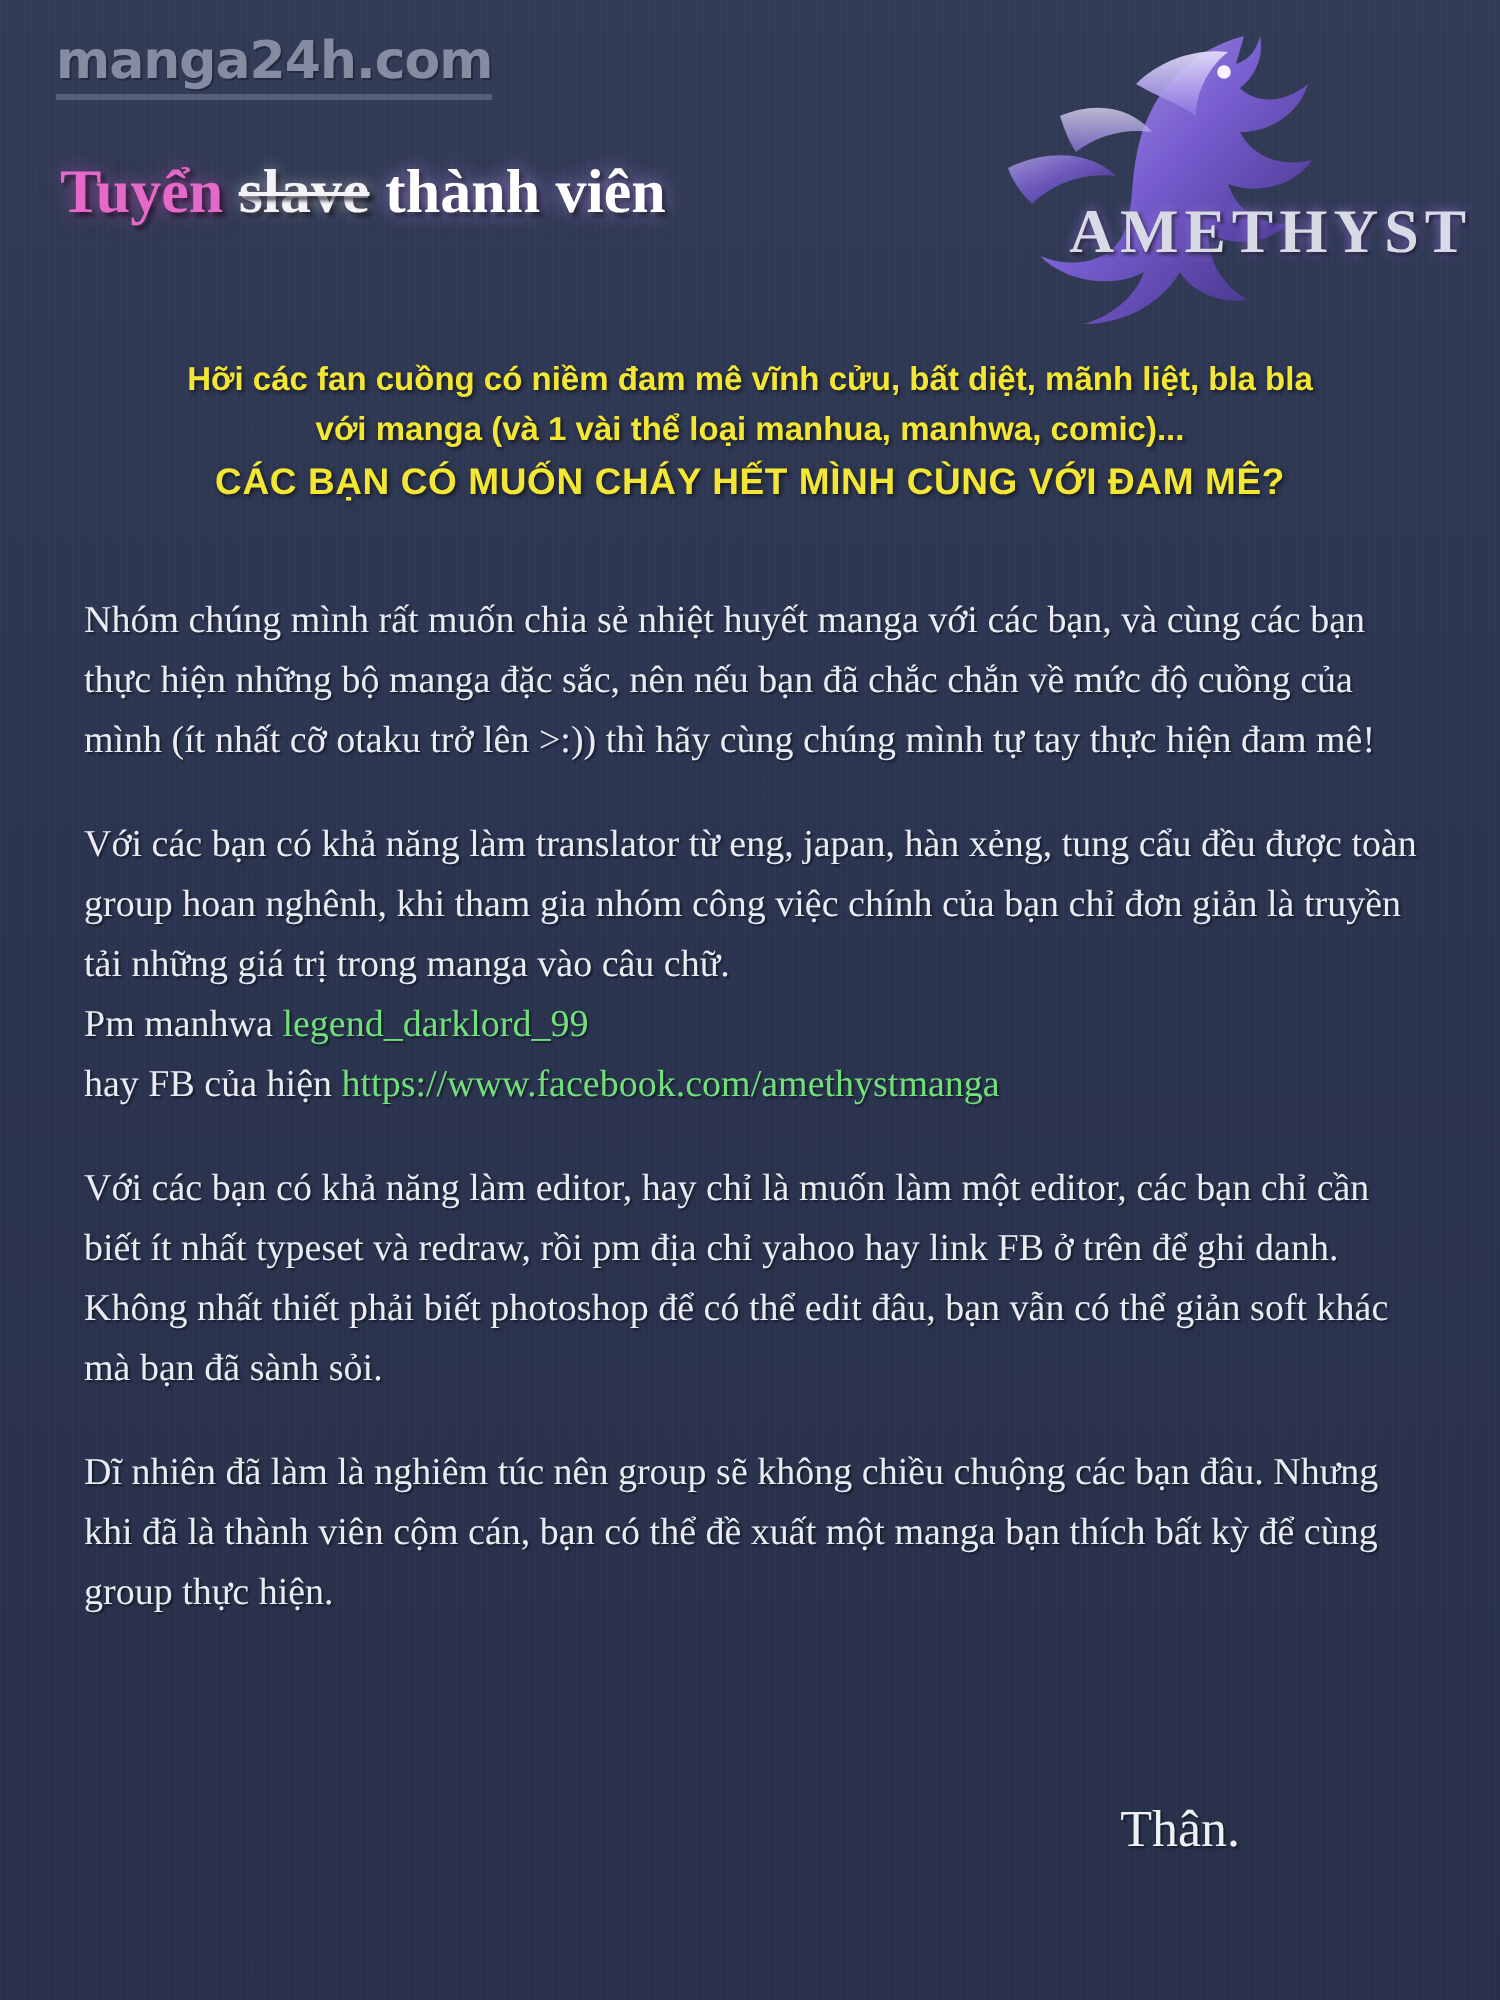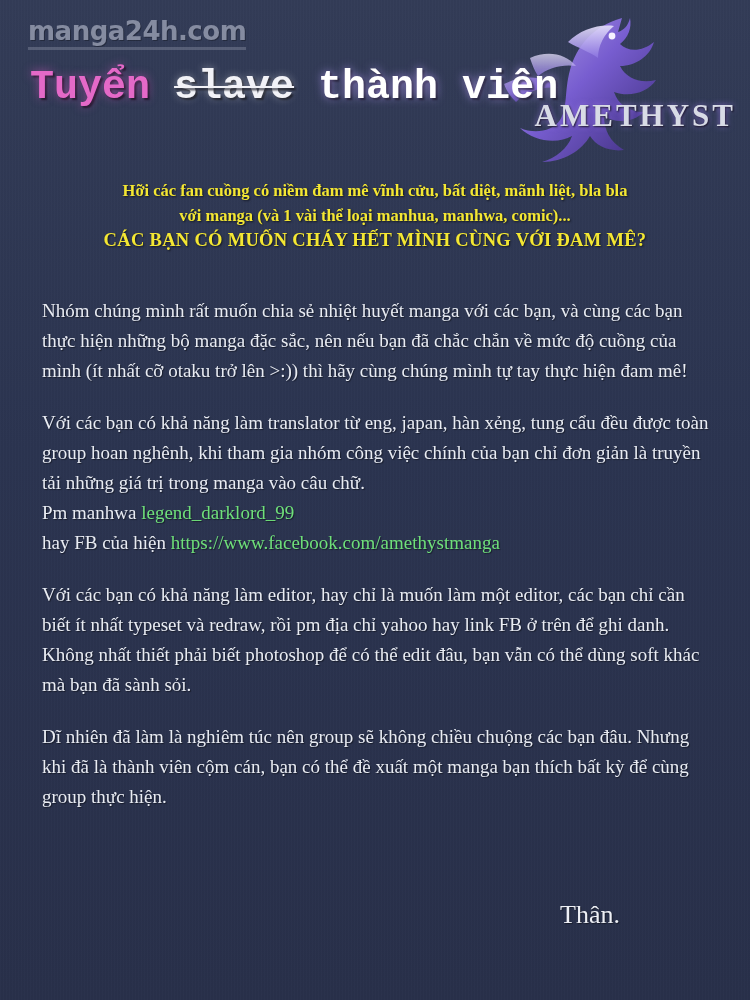--- a/index.html
+++ b/index.html
@@ -75,24 +75,24 @@
     font-weight: bold;
     color: #b9bdd0;
     text-shadow: 1px 1px 2px #000;
     margin-top: 2px;
   }
 
   
   #headline {
     position: absolute;
     left: 30px;
-    top: 65px;
-    font-family: Liberation Mono, monospace;
-    font-weight: bold;
-    font-size: 40px;
+    top: 78px;
+    font-family: Liberation Serif, serif;
+    font-weight: bold;
+    font-size: 31px;
     white-space: nowrap;
   }
   #headline .h-pink {
     color: #e469c8;
     text-shadow: 0 0 10px rgba(220,90,200,0.55), 2px 2px 2px #11131f;
   }
   #headline .h-strike {
     color: #f2f2f7;
     text-decoration: line-through;
     text-decoration-thickness: 2px;
@@ -103,21 +103,21 @@
     text-shadow: 0 0 10px rgba(190,160,255,0.7), 2px 2px 2px #11131f;
   }
 
   
   #intro {
     position: absolute;
     left: 0;
     right: 0;
     top: 178px;
     text-align: center;
-    font-family: Liberation Serif, serif;
+    font-family: Liberation Sans, sans-serif;
     font-weight: bold;
     color: #f4e733;
     font-size: 16.5px;
     line-height: 25px;
     text-shadow: 1px 1px 2px rgba(0,0,0,0.6);
     padding: 0 18px;
   }
   #intro .line3 {
     font-size: 18.5px;
     letter-spacing: 0.3px;
@@ -196,20 +196,20 @@
     <p>Nhóm chúng mình rất muốn chia sẻ nhiệt huyết manga với các bạn, và cùng các bạn thực hiện những bộ manga đặc sắc, nên nếu bạn đã chắc chắn về mức độ cuồng của mình (ít nhất cỡ otaku trở lên &gt;:)) thì hãy cùng chúng mình tự tay thực hiện đam mê!</p>
 
     <p>
       <span>Với các bạn có khả năng làm translator từ eng, japan, hàn xẻng, tung cẩu đều được toàn group hoan nghênh, khi tham gia nhóm công việc chính của bạn chỉ đơn giản là truyền tải những giá trị trong manga vào câu chữ.</span><br>
       <span>Pm manhwa</span>
       <span class="link-green">legend_darklord_99</span><br>
       <span>hay FB của hiện</span>
       <span class="link-green">https://www.facebook.com/amethystmanga</span>
     </p>
 
-    <p>Với các bạn có khả năng làm editor, hay chỉ là muốn làm một editor, các bạn chỉ cần biết ít nhất typeset và redraw, rồi pm địa chỉ yahoo hay link FB ở trên để ghi danh. Không nhất thiết phải biết photoshop để có thể edit đâu, bạn vẫn có thể dùng soft khác mà bạn đã sành sỏi.</p>
+    <p>Với các bạn có khả năng làm editor, hay chỉ là muốn làm một editor, các bạn chỉ cần biết ít nhất typeset và redraw, rồi pm địa chỉ yahoo hay link FB ở trên để ghi danh. Không nhất thiết phải biết photoshop để có thể edit đâu, bạn vẫn có thể giản soft khác mà bạn đã sành sỏi.</p>
 
     <p>Dĩ nhiên đã làm là nghiêm túc nên group sẽ không chiều chuộng các bạn đâu. Nhưng khi đã là thành viên cộm cán, bạn có thể đề xuất một manga bạn thích bất kỳ để cùng group thực hiện.</p>
   </div>
 
   <div id="closing">Thân.</div>
 
 </div>
 
 </body></html>

